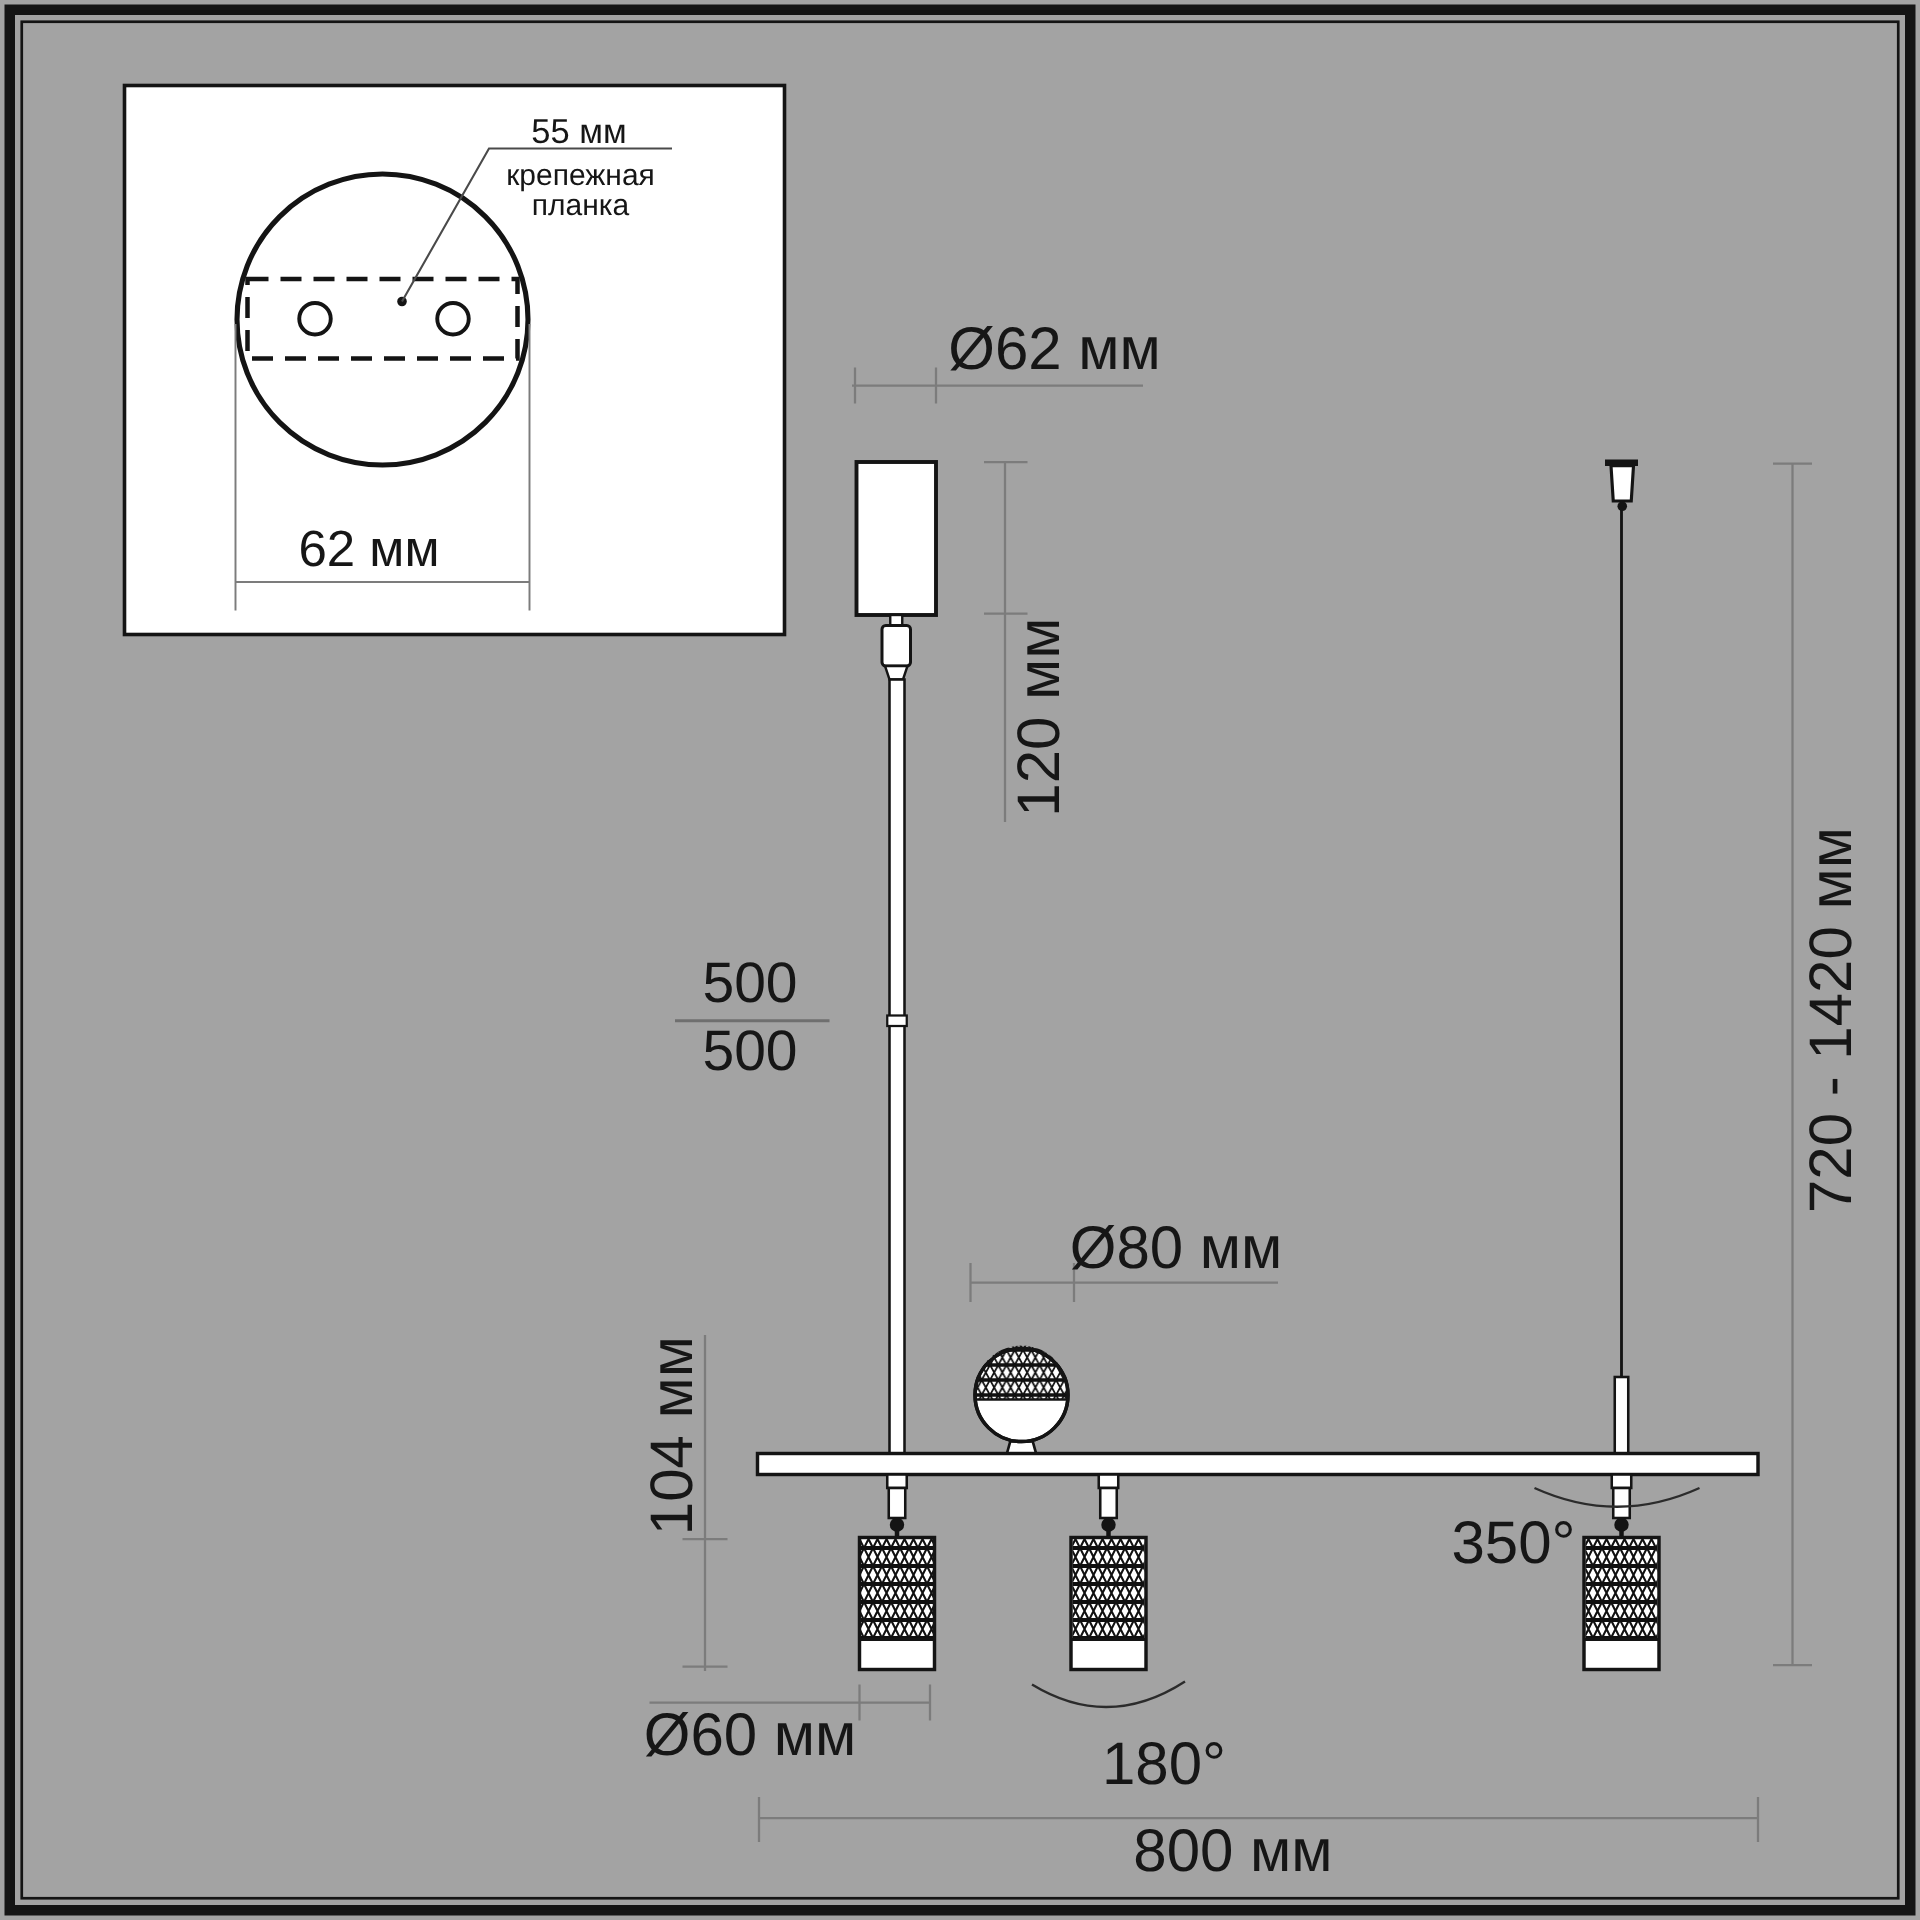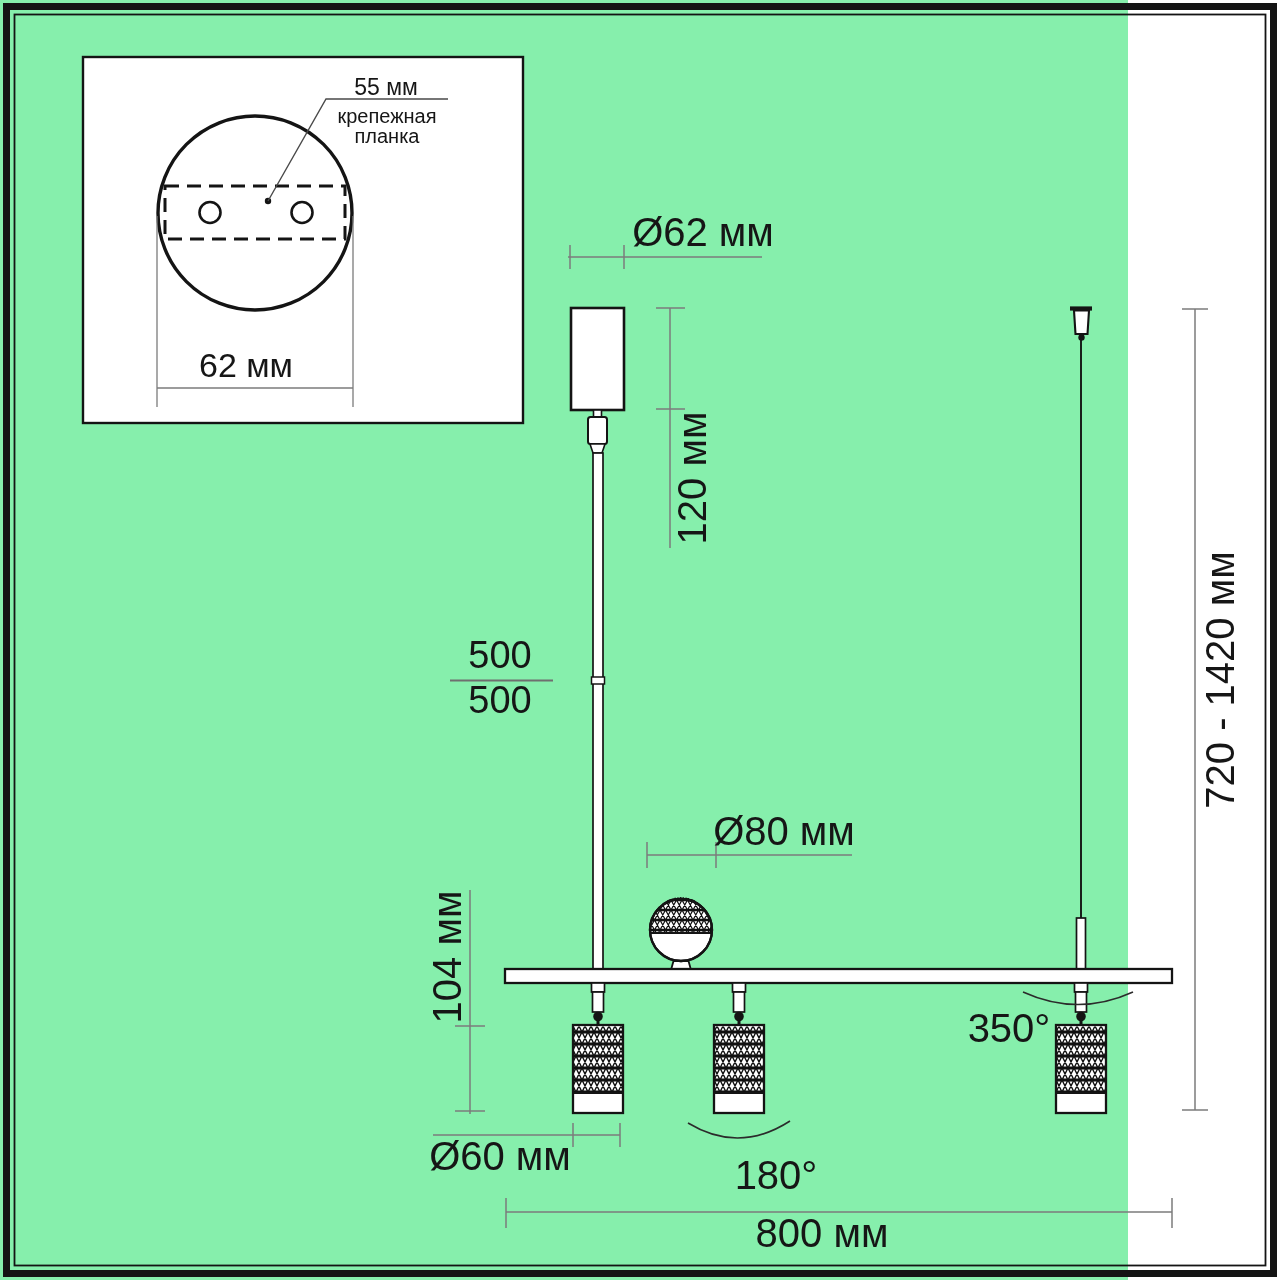--- a/index.html
+++ b/index.html
@@ -5,23 +5,23 @@
   html, body {
     margin: 0;
     padding: 0;
     width: 1280px;
     height: 1280px;
     background: #ffffff;
     overflow: hidden;
   }
   .stage {
     position: relative;
-    width: 1128px;
+    width: 1280px;
     height: 1280px;
-    background: #86efac;
+    background: #a3a3a3;
   }
   svg { position: absolute; left: 0; top: 0; }
   .ln   { stroke: #141414; fill: none; }
   .lnw  { stroke: #141414; fill: #ffffff; }
   .dim  { stroke: #7c7c7c; fill: none; }
   .arc  { stroke: #2b2b2b; fill: none; }
   text {
     fill: #161616;
     font-family: "Liberation Sans", sans-serif;
     font-weight: 400;

